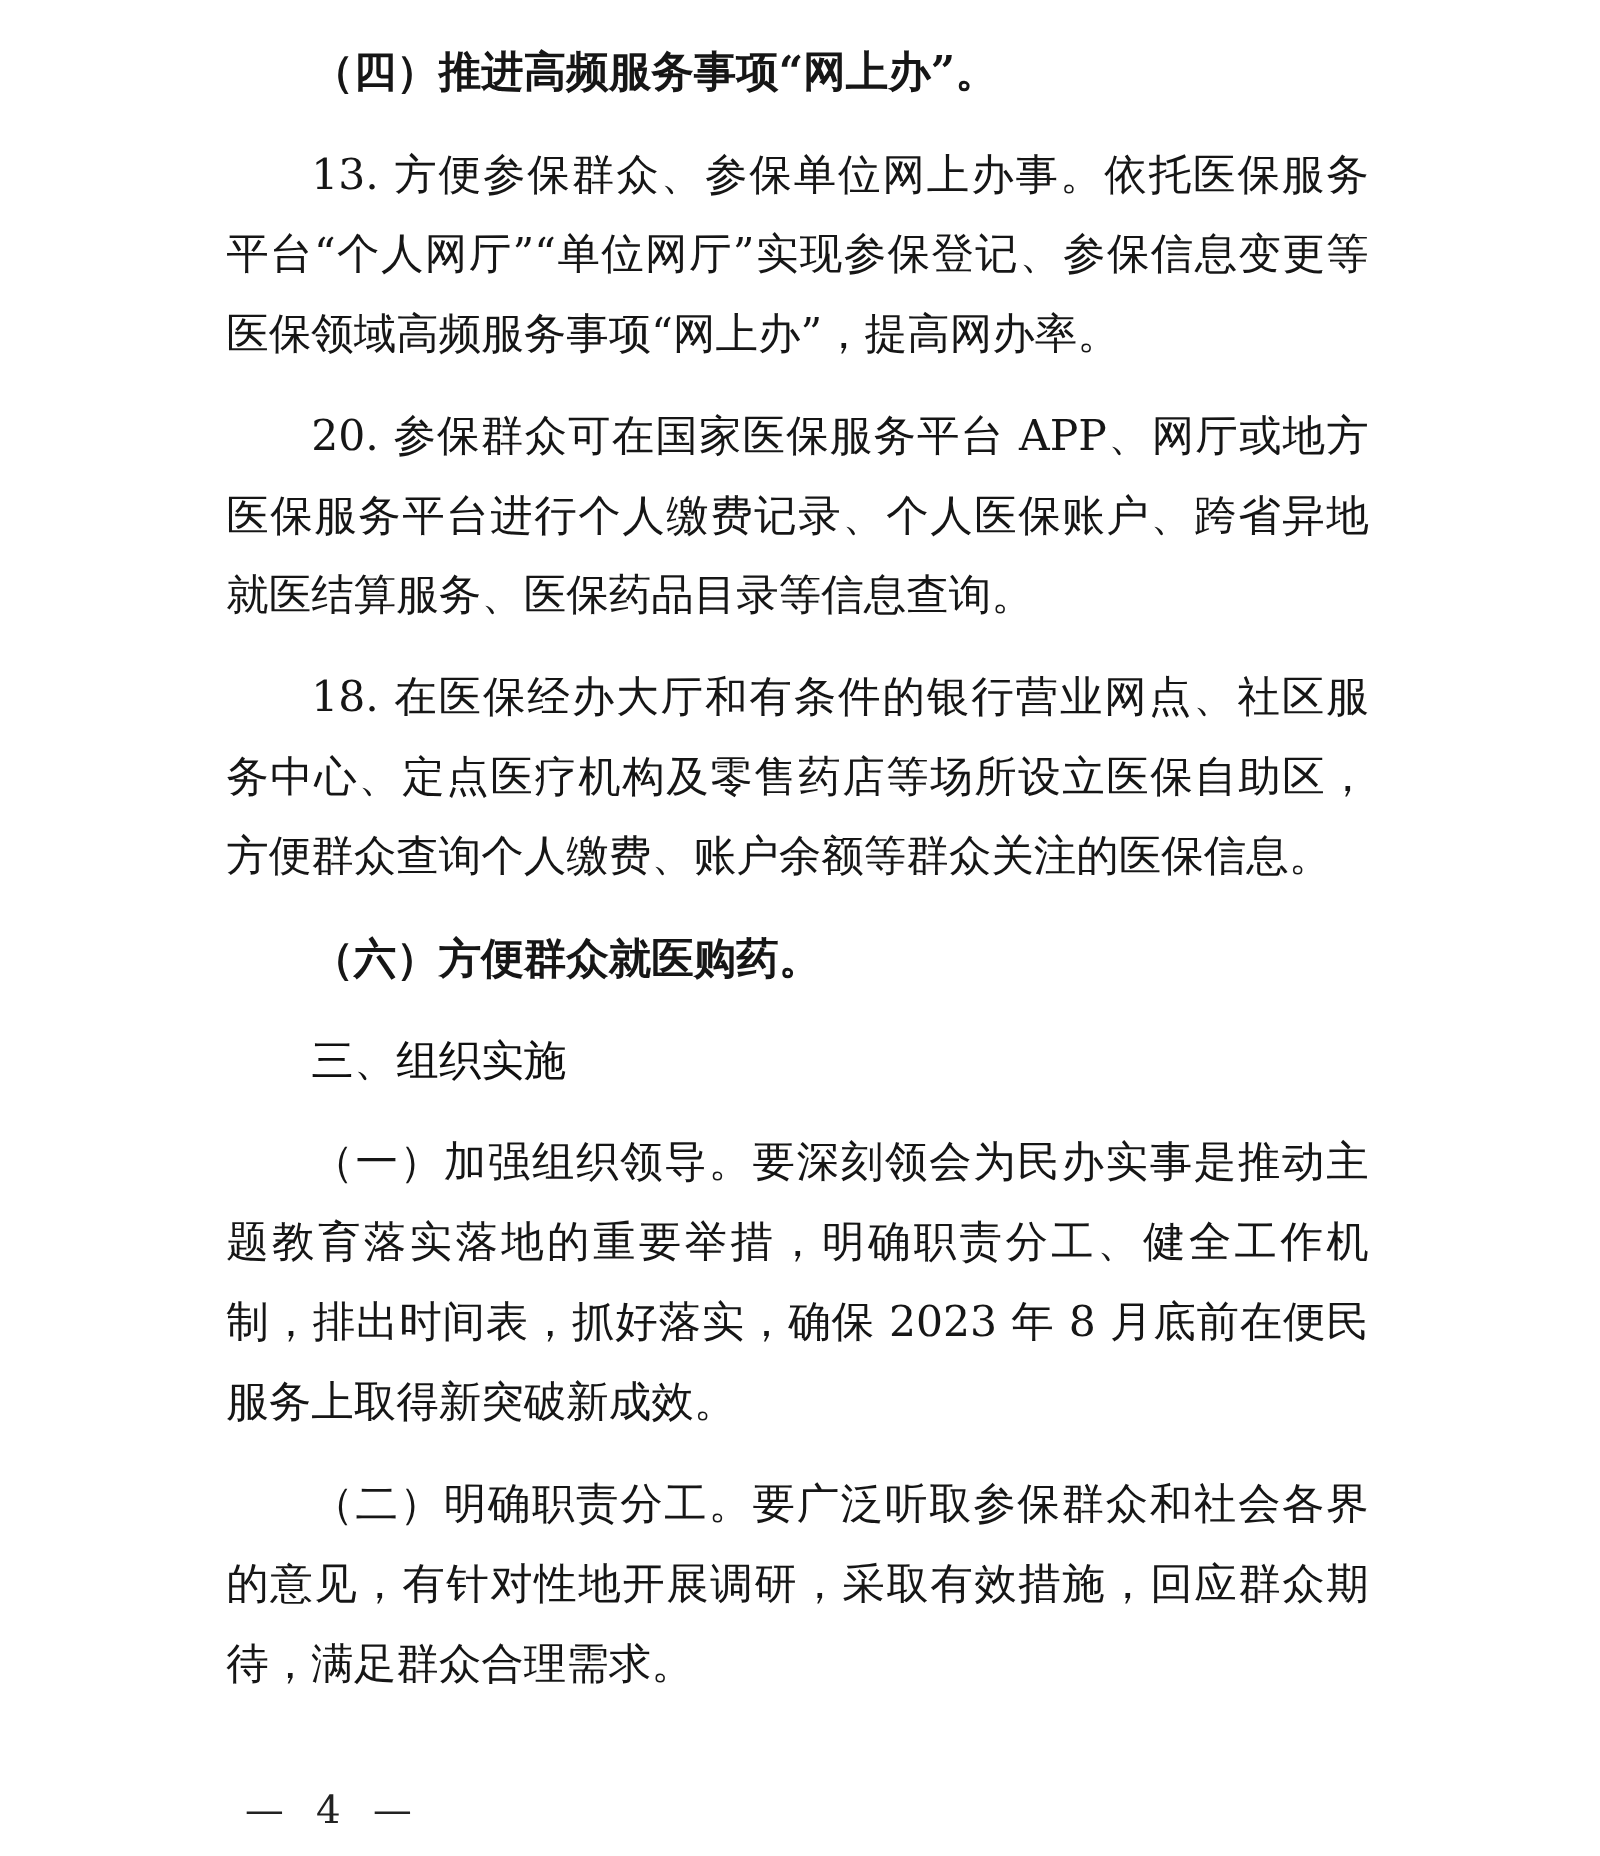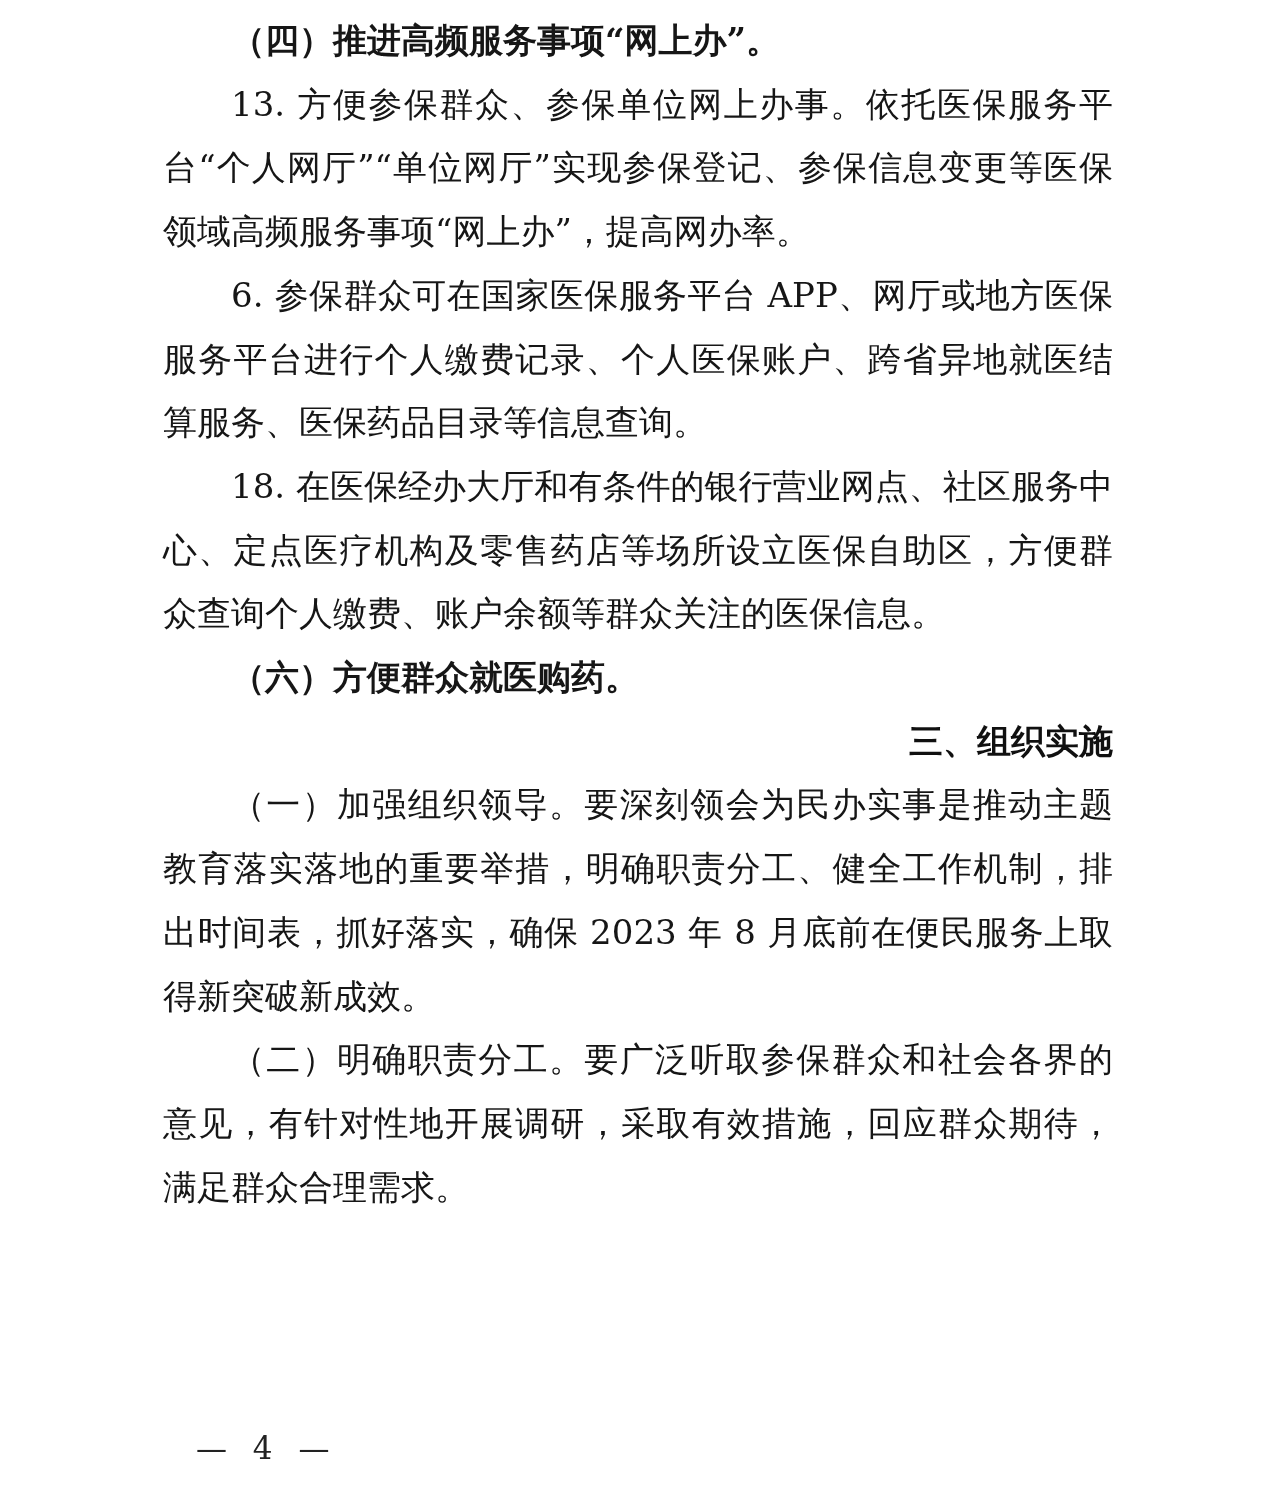--- a/index.html
+++ b/index.html
@@ -15,38 +15,38 @@
     overflow: hidden;
     font-family: "DejaVu Serif", "Liberation Serif", serif;
   }
   .content {
     position: absolute;
     left: 163px;
     top: 9px;
     width: 950px;
   }
   .content p {
-    margin: 0;
+    margin: 18px;
     padding: 0;
     font-size: 34px;
     line-height: 63.7px;
     color: #161616;
     text-align: justify;
     text-justify: inter-character;
     text-indent: 2em;
     letter-spacing: 0;
     word-break: break-all;
   }
   .content p.h3 {
     font-weight: bold;
   }
   .content p.h1 {
-    font-weight: bold;
+    font-weight: normal;
     font-family: "DejaVu Sans", "Liberation Sans", sans-serif;
-    text-align: right;
+    text-align: left;
     color: #101010;
   }
   .content .lead {
     font-weight: normal;
   }
   .page-footer {
     position: absolute;
     left: 196px;
     top: 1428px;
     font-size: 31px;
@@ -56,21 +56,21 @@
     font-family: "DejaVu Serif", "Liberation Serif", serif;
   }
 </style>
 </head>
 <body>
 
 <div class="page">
   <div class="content">
     <p class="h3">（四）推进高频服务事项“网上办”。</p>
     <p class="body">13. 方便参保群众、参保单位网上办事。依托医保服务平台“个人网厅”“单位网厅”实现参保登记、参保信息变更等医保领域高频服务事项“网上办”，提高网办率。</p>
-    <p class="body">6. 参保群众可在国家医保服务平台 APP、网厅或地方医保服务平台进行个人缴费记录、个人医保账户、跨省异地就医结算服务、医保药品目录等信息查询。</p>
+    <p class="body">20. 参保群众可在国家医保服务平台 APP、网厅或地方医保服务平台进行个人缴费记录、个人医保账户、跨省异地就医结算服务、医保药品目录等信息查询。</p>
     <p class="body">18. 在医保经办大厅和有条件的银行营业网点、社区服务中心、定点医疗机构及零售药店等场所设立医保自助区，方便群众查询个人缴费、账户余额等群众关注的医保信息。</p>
     <p class="h3">（六）方便群众就医购药。</p>
     <p class="h1">三、组织实施</p>
     <p class="body"><span class="lead">（一）加强组织领导。</span><span>要深刻领会为民办实事是推动主题教育落实落地的重要举措，明确职责分工、健全工作机制，排出时间表，抓好落实，确保 2023 年 8 月底前在便民服务上取得新突破新成效。</span></p>
     <p class="body"><span class="lead">（二）明确职责分工。</span><span>要广泛听取参保群众和社会各界的意见，有针对性地开展调研，采取有效措施，回应群众期待，满足群众合理需求。</span></p>
   </div>
 
   <div class="page-footer">— 4 —</div>
 </div>
 

